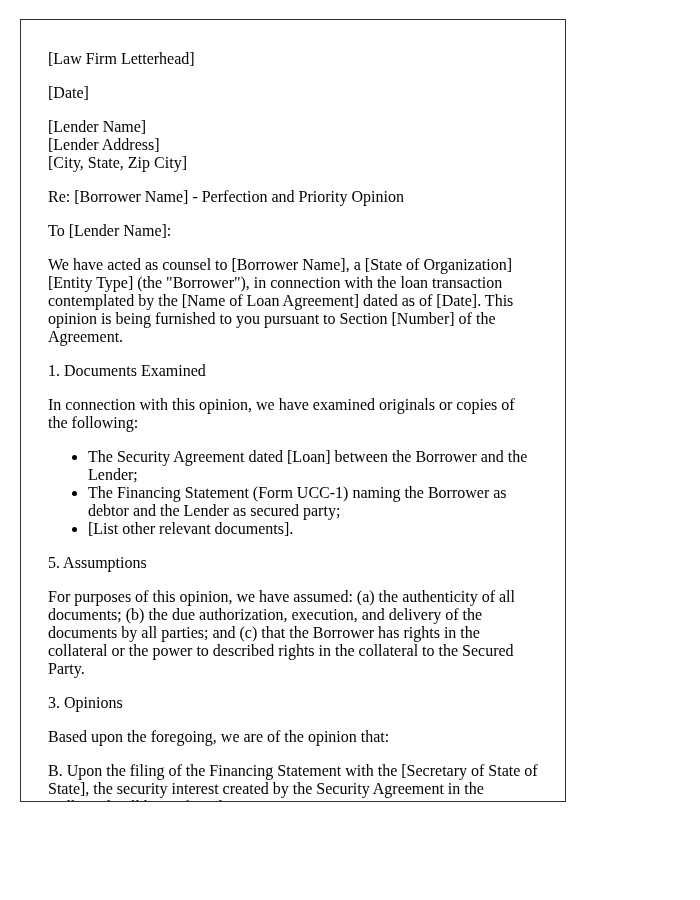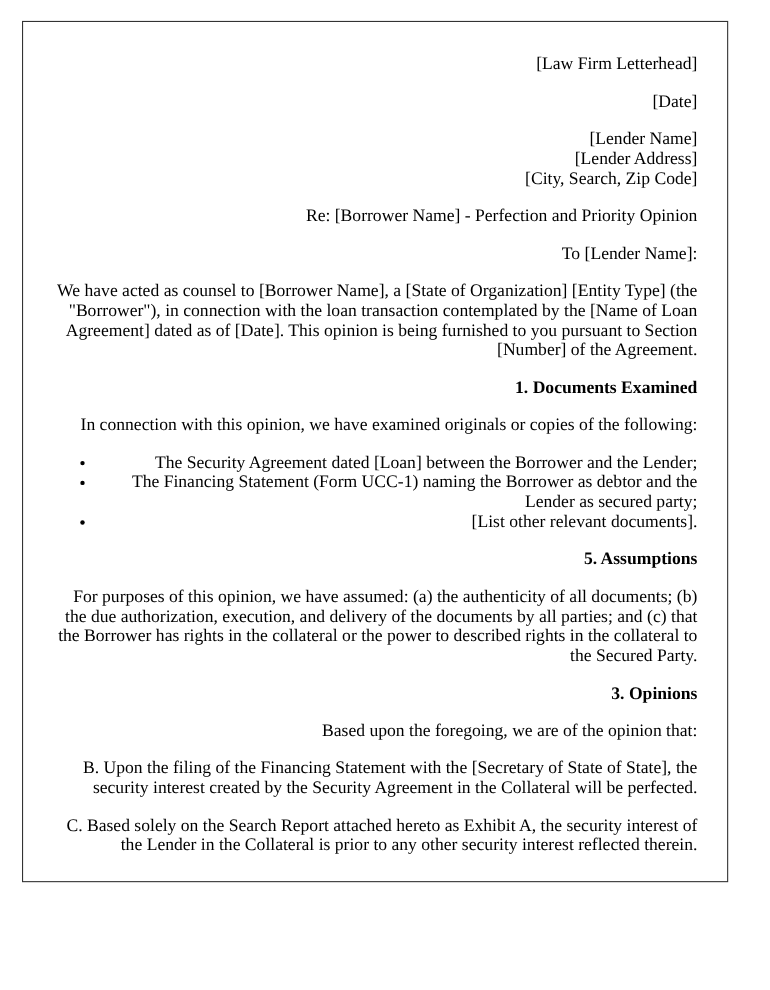--- a/index.html
+++ b/index.html
@@ -13,53 +13,52 @@
   body {
     font-family: "Liberation Serif", "DejaVu Serif", serif;
     font-size: 16px;
     color: #000000;
     line-height: normal;
   }
   .sheet {
     position: absolute;
     left: 20px;
     top: 19px;
-    width: 642px;
+    width: 546px;
     height: 783px;
     box-sizing: border-box;
     border: 1px solid #333333;
     background: #ffffff;
     padding: 14px 27px 0 27px;
     overflow: hidden;
-    text-align: right;
   }
   .sheet p {
     margin: 16px 0;
   }
   .sheet p.hd {
-    font-weight: bold;
+    font-weight: normal;
   }
   .sheet ul {
     margin: 16px 0;
     padding-left: 40px;
   }
   .sheet li {
     margin: 0;
   }
 </style>
 </head>
 <body>
 
 <div class="sheet">
 
   <p>[Law Firm Letterhead]</p>
 
   <p>[Date]</p>
 
-  <p><span>[Lender Name]</span><br><span>[Lender Address]</span><br><span>[City, Search, Zip Code]</span></p>
+  <p><span>[Lender Name]</span><br><span>[Lender Address]</span><br><span>[City, State, Zip City]</span></p>
 
   <p>Re: [Borrower Name] - Perfection and Priority Opinion</p>
 
   <p>To [Lender Name]:</p>
 
   <p>We have acted as counsel to [Borrower Name], a [State of Organization] [Entity Type] (the "Borrower"), in connection with the loan transaction contemplated by the [Name of Loan Agreement] dated as of [Date]. This opinion is being furnished to you pursuant to Section [Number] of the Agreement.</p>
 
   <p class="hd">1. Documents Examined</p>
 
   <p>In connection with this opinion, we have examined originals or copies of the following:</p>

